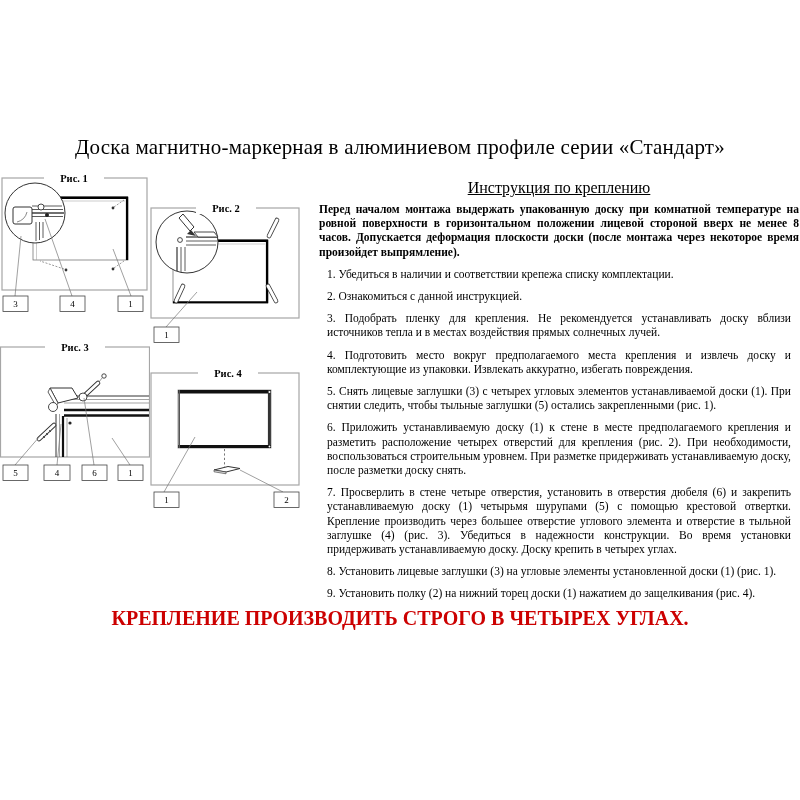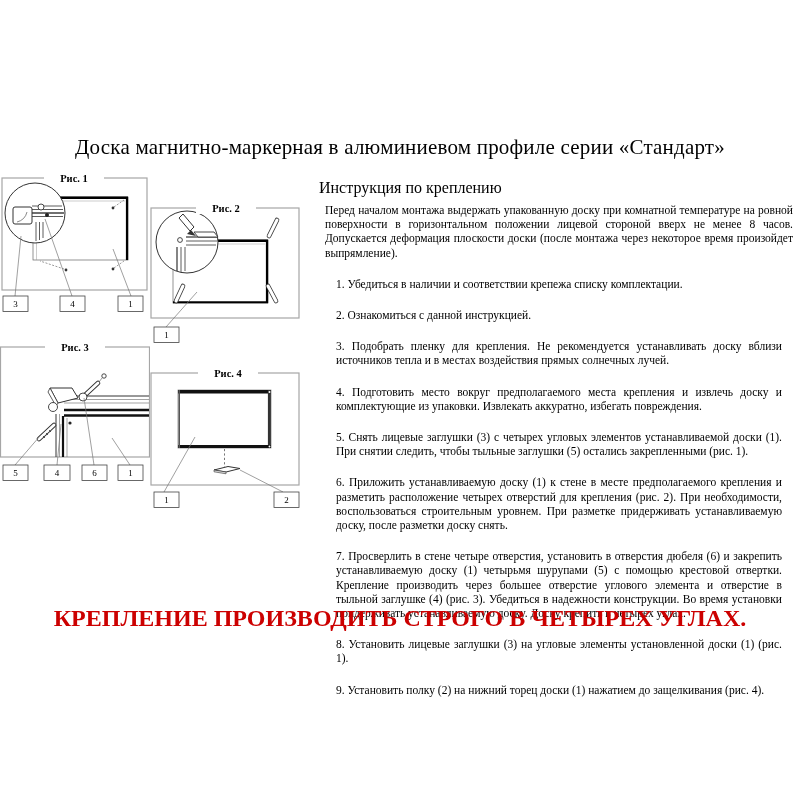--- a/index.html
+++ b/index.html
@@ -1,27 +1,27 @@
 <!DOCTYPE html>
 <html><head>
 <meta charset="utf-8">
 <style>
   html,body{margin:0;padding:0;background:#fff;}
   .page{position:relative;width:800px;height:800px;background:#ffffff;overflow:hidden;
         font-family:"Liberation Serif", serif;color:#000;padding-left:8px;}
   .doc-title{position:absolute;top:135px;left:0;width:800px;text-align:center;
         font-size:21px;letter-spacing:0.2px;}
   .instructions{position:absolute;left:319px;top:179px;width:480px;}
-  .instr-heading{font-size:16px;margin:0 0 5px 0;font-weight:normal;}
+  .instr-heading{font-size:16px;text-align:center;margin:0 0 5px 0;font-weight:normal;text-decoration:underline;}
   .instr-body{font-size:11.5px;line-height:14.2px;text-align:justify;}
-  .intro{font-weight:normal;margin:6px;}
-  .item{margin:17px;}
+  .intro{font-weight:bold;margin:0;}
+  .item{margin:8px;}
   .item b{font-weight:normal;}
   .warning{position:absolute;top:603px;left:0;width:800px;text-align:center;
-        font-weight:bold;font-size:24px;line-height:30px;}
+        font-weight:bold;font-size:20px;line-height:30px;}
   .fig{position:absolute;}
   svg text{font-family:"Liberation Serif", serif;}
   .figcap{font-size:10.5px;font-weight:bold;}
   .callout{font-size:9px;}
 </style>
 </head>
 <body>
 
 <div class="page">
 

